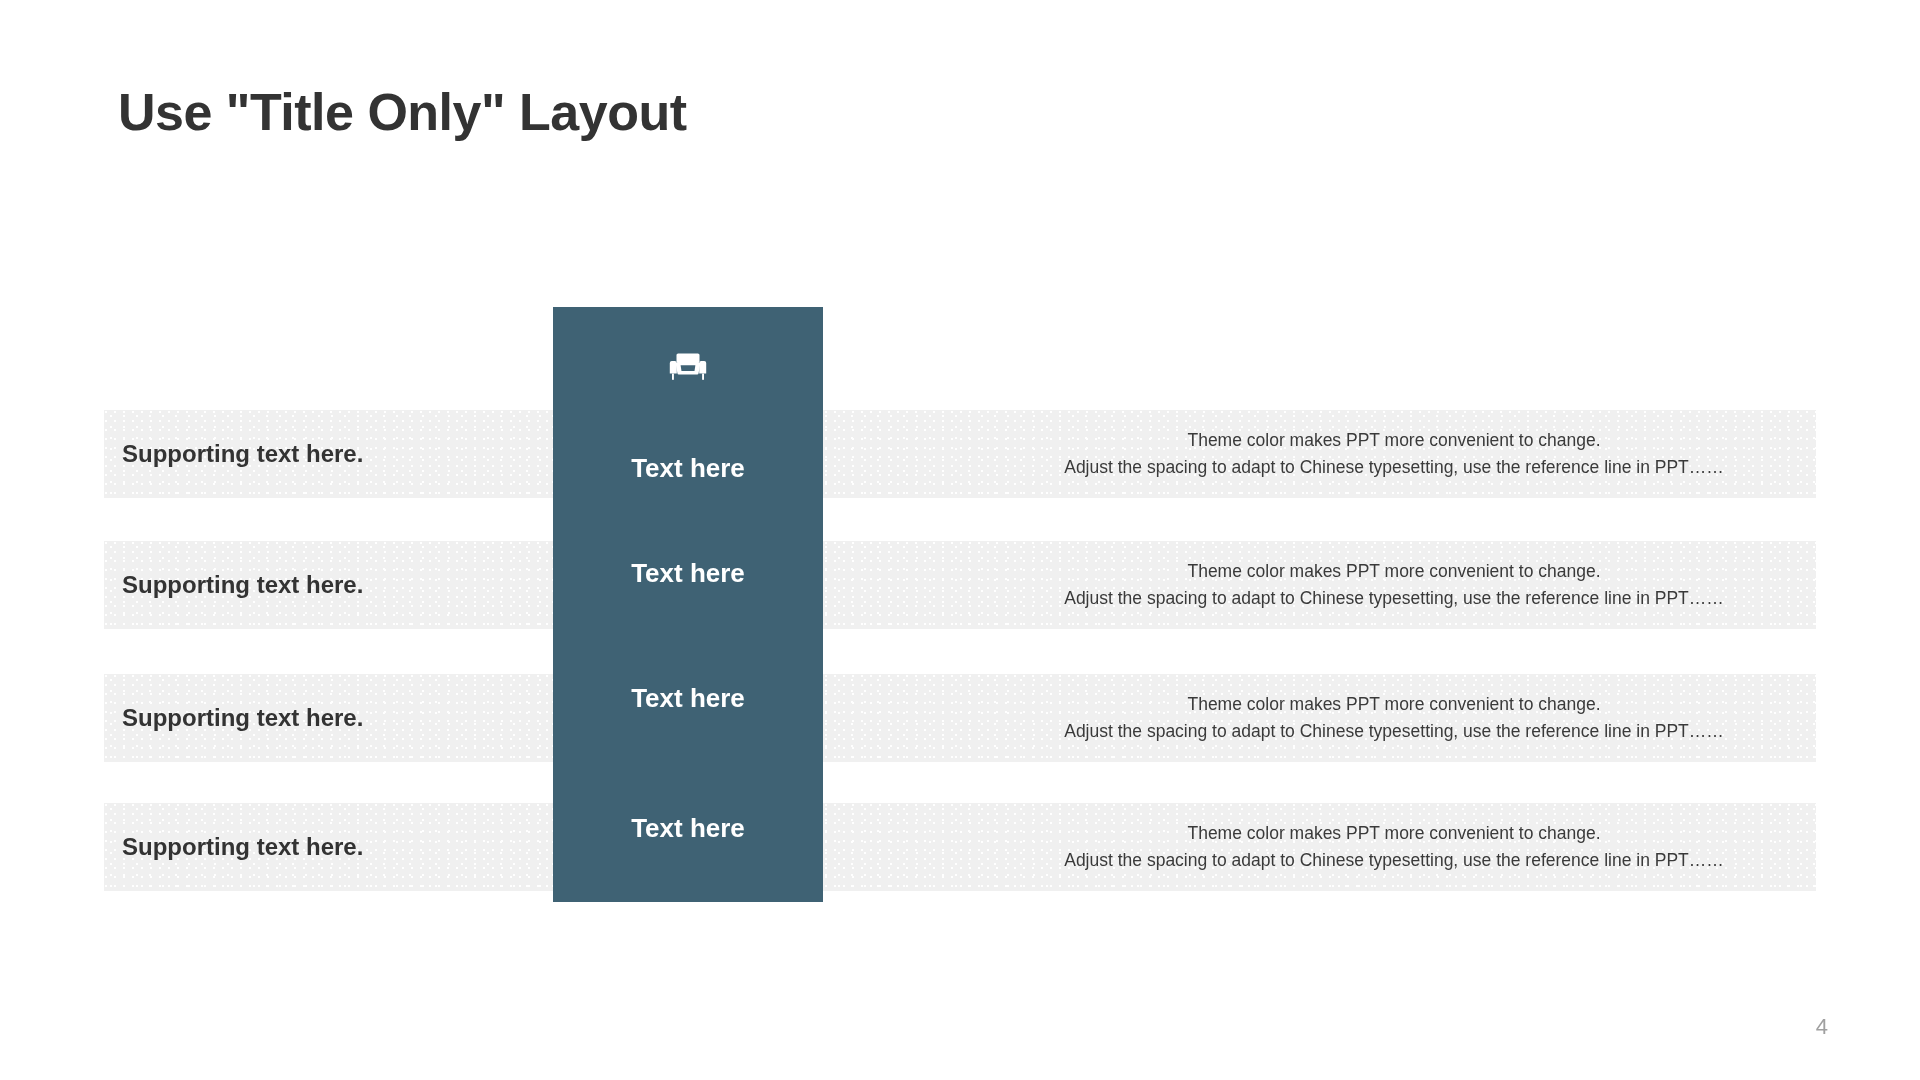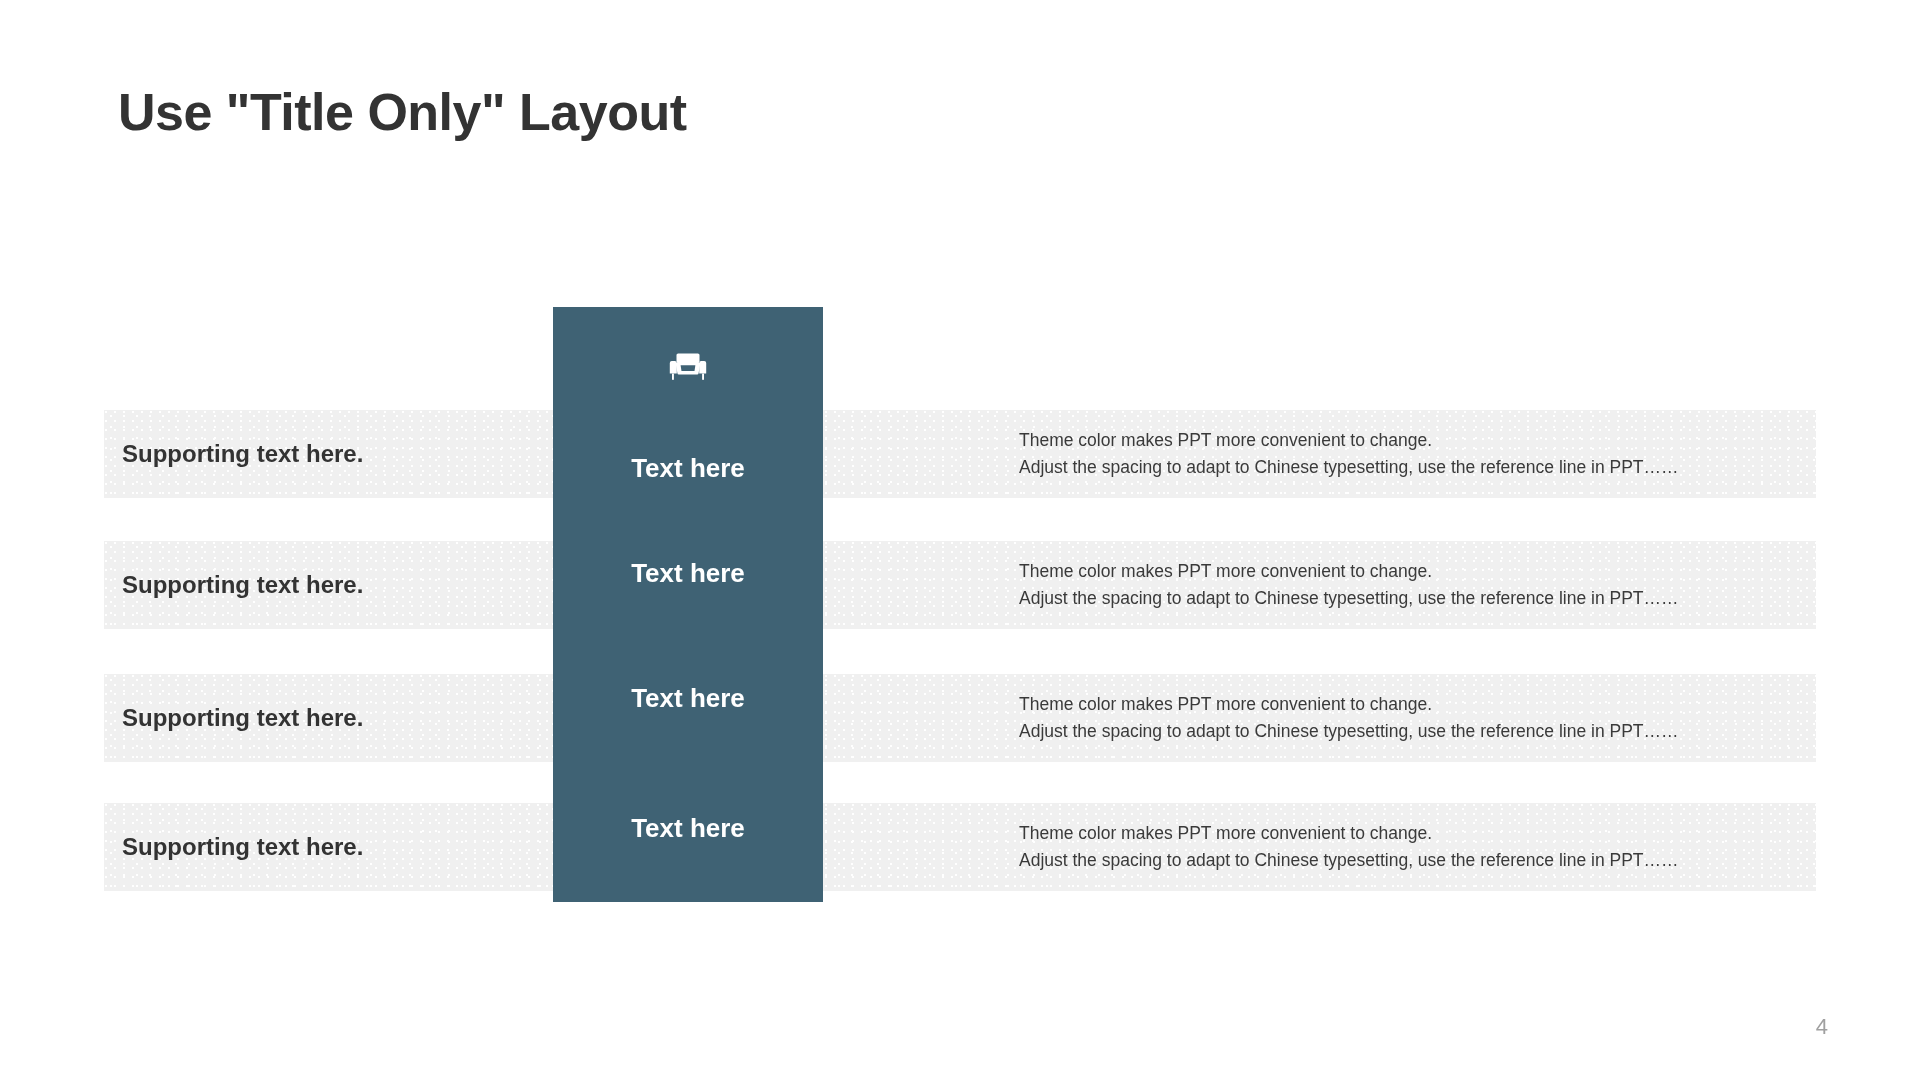--- a/index.html
+++ b/index.html
@@ -48,20 +48,21 @@
   .row {
     position: absolute;
     left: 104px;
     width: 1712px;
     height: 88px;
     background-color: #f0f0f0;
     background-image:
       radial-gradient(circle at 2px 2px, #ffffff 1.1px, transparent 1.2px),
       radial-gradient(circle at 7px 6px, #ffffff 0.9px, transparent 1.0px);
     background-size: 9px 9px, 13px 11px;
+    text-align: center;
   }
 
   .row-left-label {
     position: absolute;
     left: 18px;
     top: 50%;
     transform: translateY(-50%);
     font-size: 24px;
     font-weight: bold;
     color: #333333;

